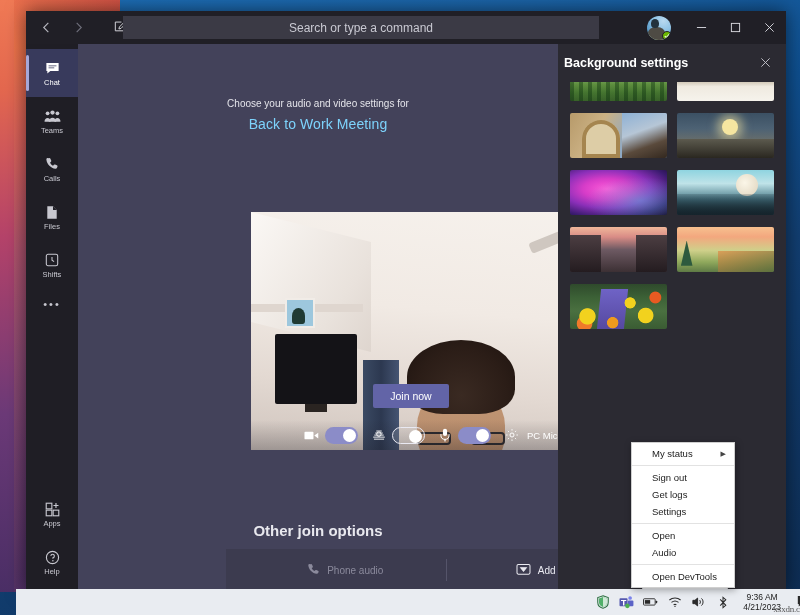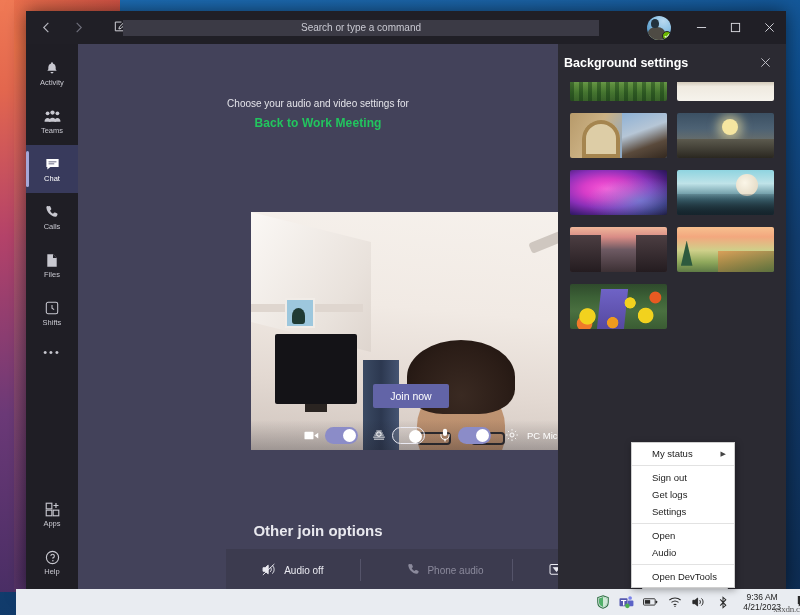--- a/index.html
+++ b/index.html
@@ -66,22 +66,22 @@
     flex: none; position: relative;
   }
   .tb-nav { display:flex; align-items:center; gap:4px; padding-left: 6px; }
   .tb-btn {
     width: 28px; height: 26px; display:flex; align-items:center; justify-content:center;
     color:#b8b8c0;
   }
   .tb-btn.dim { color:#6f6f7c; }
   #compose { margin-left: 14px; width:30px; height:26px; display:flex; align-items:center; justify-content:center; color:#d6d6dd; }
   #searchbox {
-    position:absolute; left: 97px; width: 476px; height: 16px;
-    background: #3b3a45; color: #c9c9d2; font-size: 10px;
+    position:absolute; left: 97px; width: 476px; height: 23px;
+    background: #3b3a45; color: #c9c9d2; font-size: 12px;
     display:flex; align-items:center; justify-content:center;
     border: none; text-align:center;
   }
   #tb-right { margin-left: auto; display:flex; align-items:center; height:33px; }
   #avatar {
     width: 24px; height: 24px; border-radius: 50%; position: relative;
     margin-right: 13px;
     background:
       radial-gradient(circle at 68% 20%, #b9d9ef 0%, #8ec2e4 40%, #5d9dcb 70%, #3d7fae 100%);
     overflow:hidden;
@@ -124,21 +124,21 @@
     flex: 1; background: #43425a; position: relative; min-width:0;
     display:flex; flex-direction:column; align-items:center;
   }
   #stage-inner { width:100%; height:100%; position:relative; }
   #prejoin-sub {
     position:absolute; top: 54px; width:100%; text-align:center;
     font-size: 10px; color: #e4e4ea;
   }
   #prejoin-title {
     position:absolute; top: 72px; width:100%; text-align:center;
-    font-size: 12px; font-weight: bold; color:#22c55e; letter-spacing:.1px;
+    font-size: 14px; font-weight: normal; color:#7dd3fc; letter-spacing:.1px;
   }
 
   
   #video {
     position:absolute; left: 173px; top: 168px; width: 360px; height: 238px;
     overflow:hidden;
     background:
       radial-gradient(ellipse at 52% 8%, #f4efe9 0%, #efe8e1 35%, #e6ddd6 60%, #d9cfc8 100%);
   }
   #vwall { position:absolute; inset:0;
@@ -356,52 +356,43 @@
             </svg>
         </span>
       </div>
     </div>
   </div>
 
   <div id="body">
 
     <div id="rail">
 
-      <div class="rail-item">
+
+      <div class="rail-item active">
         <span class="rail-ico">
-          <svg width="14" height="15" viewBox="0 0 16 17" fill="currentColor">
-            <path d="M8 1.3a1.1 1.1 0 0 1 1.1 1.1v.4a4.2 4.2 0 0 1 3.1 4v2.6l1.1 1.8H2.7l1.1-1.8V6.8a4.2 4.2 0 0 1 3.1-4v-.4A1.1 1.1 0 0 1 8 1.3z"></path>
-            <path d="M6.3 12.4h3.4a1.7 1.7 0 0 1-3.4 0z"></path>
+          <svg width="15" height="14" viewBox="0 0 17 16" fill="currentColor">
+            <path d="M1.5 2.2h14v9.1H6l-3.4 2.9v-2.9H1.5z"></path>
+            <path d="M4 5h9v1H4zM4 7.4h6.5v1H4z" fill="#383a5c"></path>
           </svg>
         </span>
-        <span class="rail-label">Activity</span>
+        <span class="rail-label">Chat</span>
       </div>
 
       <div class="rail-item">
         <span class="rail-ico">
           <svg width="17" height="13" viewBox="0 0 19 14" fill="currentColor">
             <circle cx="4" cy="3.4" r="2.1"></circle>
               <circle cx="9.5" cy="2.6" r="2.4"></circle>
               <circle cx="15" cy="3.4" r="2.1"></circle>
             <path d="M.6 12.8c0-2.4 1.5-4 3.4-4s3.4 1.6 3.4 4z"></path>
             <path d="M5.3 13c0-2.8 1.9-4.7 4.2-4.7S13.7 10.2 13.7 13z"></path>
             <path d="M11.6 12.8c0-2.4 1.5-4 3.4-4s3.4 1.6 3.4 4z"></path>
           </svg>
         </span>
         <span class="rail-label">Teams</span>
-      </div>
-
-      <div class="rail-item active">
-        <span class="rail-ico">
-          <svg width="15" height="14" viewBox="0 0 17 16" fill="currentColor">
-            <path d="M1.5 2.2h14v9.1H6l-3.4 2.9v-2.9H1.5z"></path>
-            <path d="M4 5h9v1H4zM4 7.4h6.5v1H4z" fill="#383a5c"></path>
-          </svg>
-        </span>
-        <span class="rail-label">Chat</span>
       </div>
 
 
       <div class="rail-item">
         <span class="rail-ico">
           <svg width="14" height="14" viewBox="0 0 16 16" fill="currentColor">
             <path d="M4.6 1.4c.7-.3 1.3 0 1.6.7l.9 2c.3.7.1 1.3-.5 1.7l-.8.5c.5 1.6 1.9 3 3.5 3.6l.5-.8c.4-.6 1-.8 1.7-.5l2 .9c.7.3 1 .9.7 1.6l-.5 1.2c-.3.7-1 1.1-1.8 1C6.6 12.6 2.3 8.3 1.6 3c-.1-.8.3-1.5 1-1.8z"></path>
           </svg>
         </span>
         <span class="rail-label">Calls</span>
@@ -528,30 +519,20 @@
                 <path d="M8 1.3v1.6M8 13.1v1.6M1.3 8h1.6M13.1 8h1.6M3.3 3.3l1.1 1.1M11.6 11.6l1.1 1.1M12.7 3.3l-1.1 1.1M4.4 11.6l-1.1 1.1"></path>
               </svg>
             </span>
             <span id="devlabel">PC Mic and Speake</span>
           </div>
         </div>
 
         <div id="otherjoin">Other join options</div>
 
         <div id="joinoptions">
-          <div class="jo">
-            <span>
-              <svg width="15" height="13" viewBox="0 0 17 14" fill="none" stroke="currentColor" stroke-width="1.1">
-                <path d="M1.2 5h2.4L7 2.1v9.8L3.6 9H1.2z" fill="currentColor"></path>
-                <path d="M9.4 4.4c1.5 1.1 1.5 4.1 0 5.2M11.6 2.4c2.8 1.9 2.8 7.3 0 9.2"></path>
-                <path d="M1 13.2 L14 .8"></path>
-              </svg>
-            </span>
-            <span>Audio off</span>
-          </div>
           <div class="jo disabled">
             <span>
               <svg width="13" height="13" viewBox="0 0 16 16" fill="currentColor">
                 <path d="M4.6 1.4c.7-.3 1.3 0 1.6.7l.9 2c.3.7.1 1.3-.5 1.7l-.8.5c.5 1.6 1.9 3 3.5 3.6l.5-.8c.4-.6 1-.8 1.7-.5l2 .9c.7.3 1 .9.7 1.6l-.5 1.2c-.3.7-1 1.1-1.8 1C6.6 12.6 2.3 8.3 1.6 3c-.1-.8.3-1.5 1-1.8z"></path>
               </svg>
             </span>
             <span>Phone audio</span>
           </div>
           <div class="jo">
             <span>

